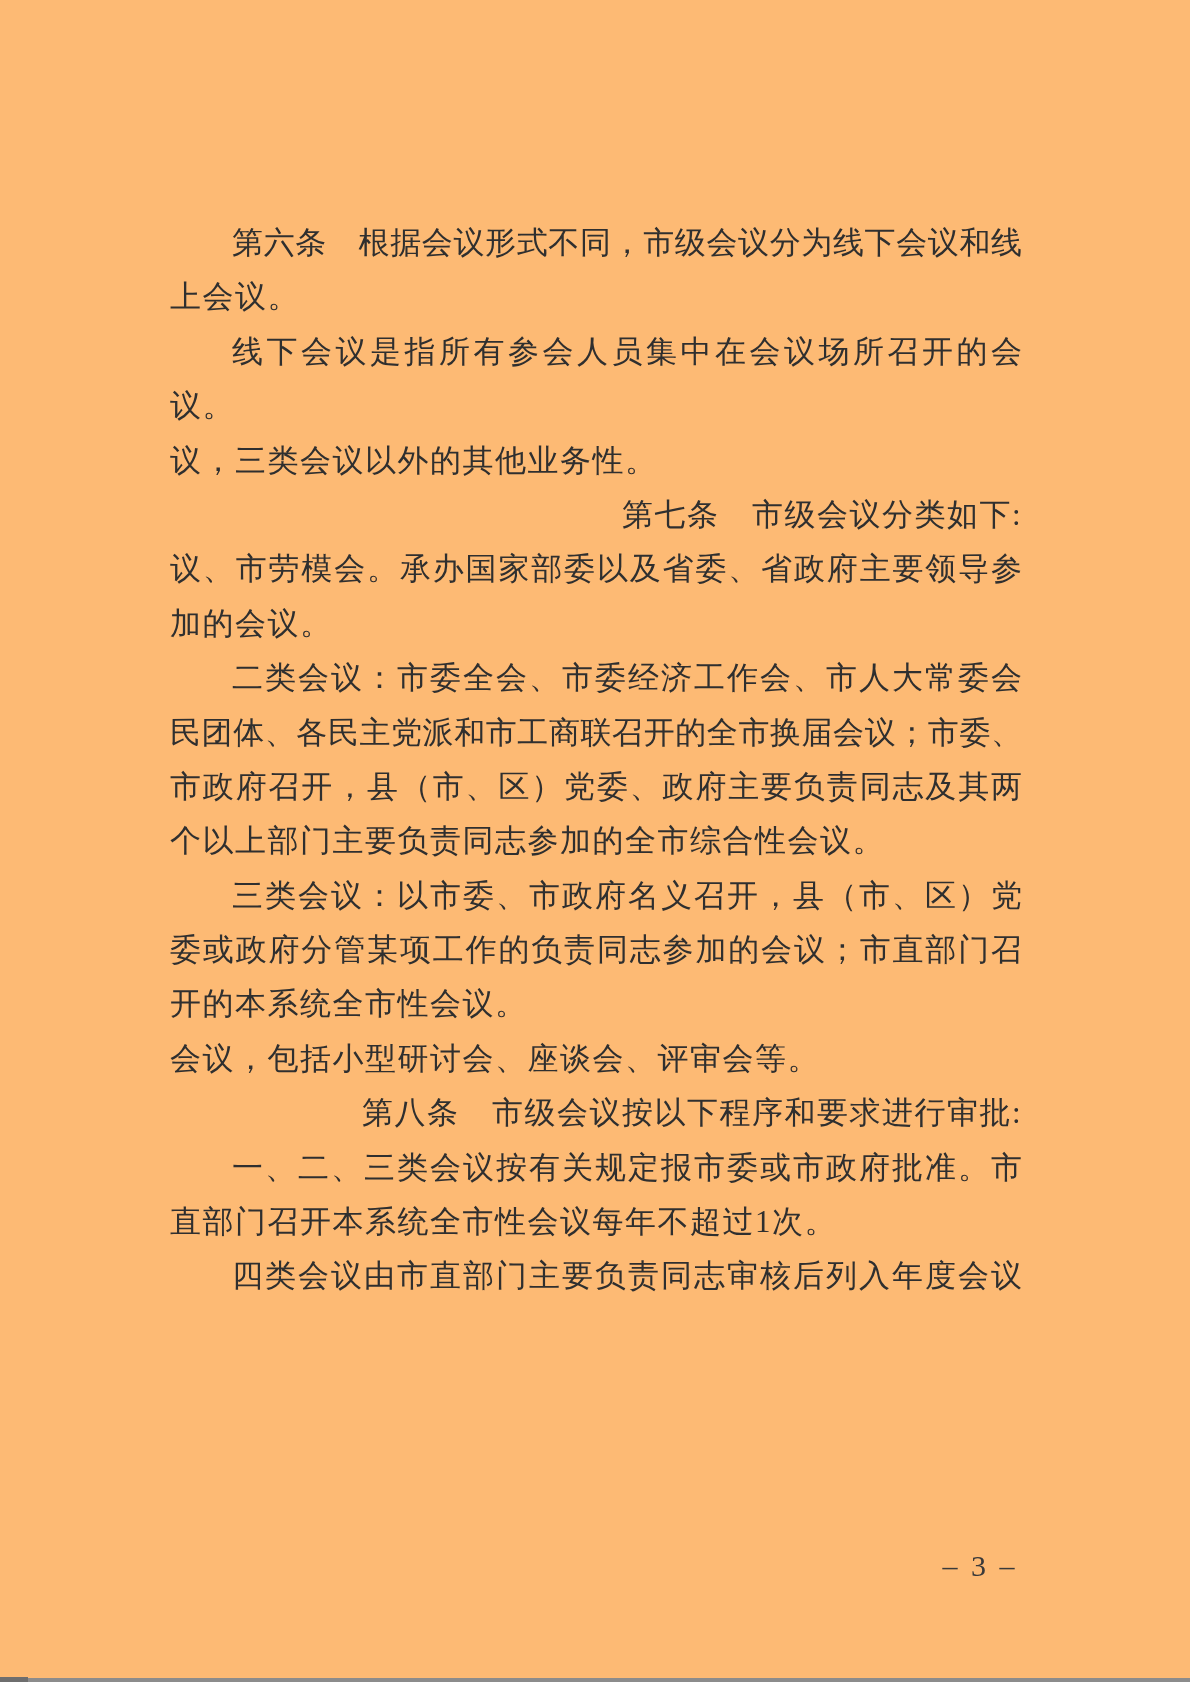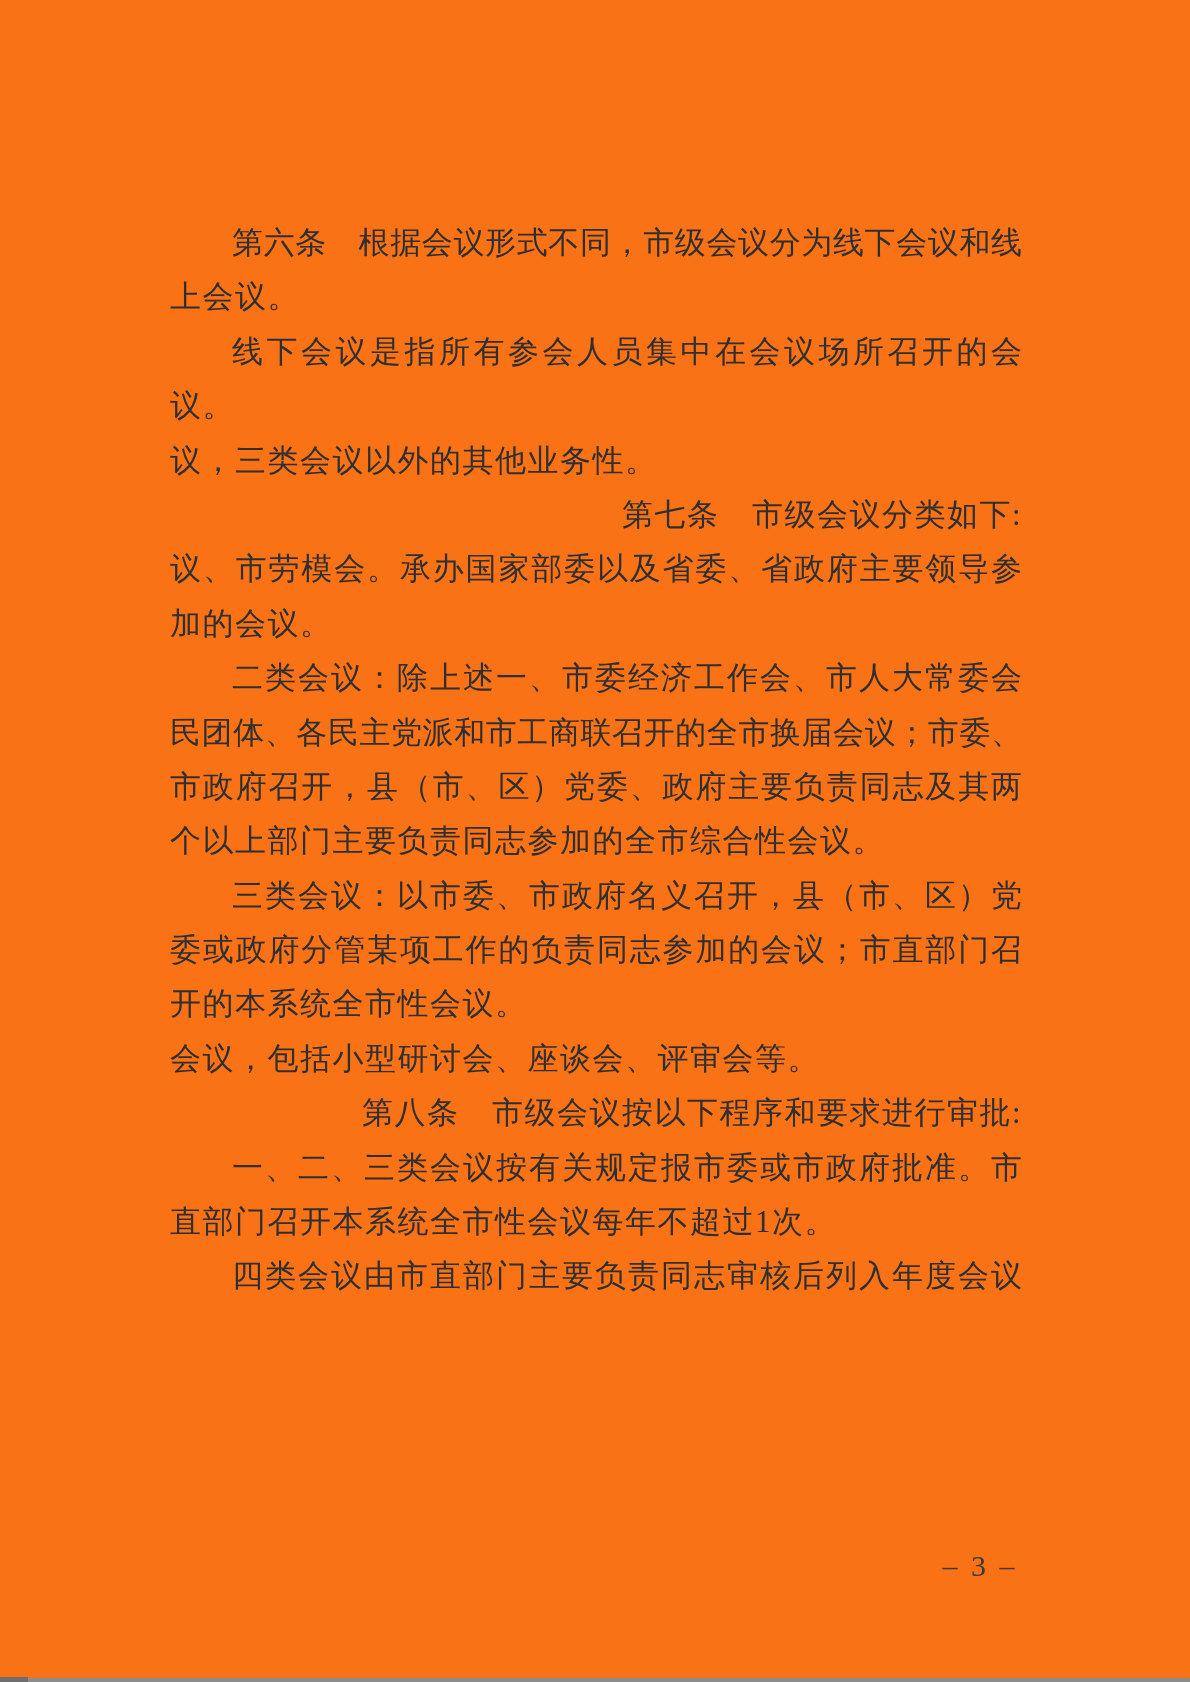--- a/index.html
+++ b/index.html
@@ -64,32 +64,32 @@
     left: 0;
     bottom: 0;
     width: 28px;
     height: 5px;
     background: #6e6e6e;
   }
 </style>
 </head>
 <body>
 
-<div class="page" style="background: #f97316;">
+<div class="page" style="background: #fdba74;">
 
   <div class="doc-body" style="color: rgb(47, 47, 47);">
       <div class="line indent justify">第六条　根据会议形式不同，市级会议分为线下会议和线</div>
       <div class="line">上会议。</div>
       <div class="line indent justify">线下会议是指所有参会人员集中在会议场所召开的会</div>
       <div class="line">议。</div>
       <div class="line">议，三类会议以外的其他业务性。</div>
       <div class="line indent">第七条　市级会议分类如下:</div>
       <div class="line justify">议、市劳模会。承办国家部委以及省委、省政府主要领导参</div>
       <div class="line">加的会议。</div>
-      <div class="line indent justify">二类会议：除上述一、市委经济工作会、市人大常委会</div>
+      <div class="line indent justify">二类会议：市委全会、市委经济工作会、市人大常委会</div>
       <div class="line justify">民团体、各民主党派和市工商联召开的全市换届会议；市委、</div>
       <div class="line justify">市政府召开，县（市、区）党委、政府主要负责同志及其两</div>
       <div class="line">个以上部门主要负责同志参加的全市综合性会议。</div>
       <div class="line indent justify">三类会议：以市委、市政府名义召开，县（市、区）党</div>
       <div class="line justify">委或政府分管某项工作的负责同志参加的会议；市直部门召</div>
       <div class="line">开的本系统全市性会议。</div>
       <div class="line">会议，包括小型研讨会、座谈会、评审会等。</div>
       <div class="line indent">第八条　市级会议按以下程序和要求进行审批:</div>
       <div class="line indent justify">一、二、三类会议按有关规定报市委或市政府批准。市</div>
       <div class="line">直部门召开本系统全市性会议每年不超过1次。</div>

